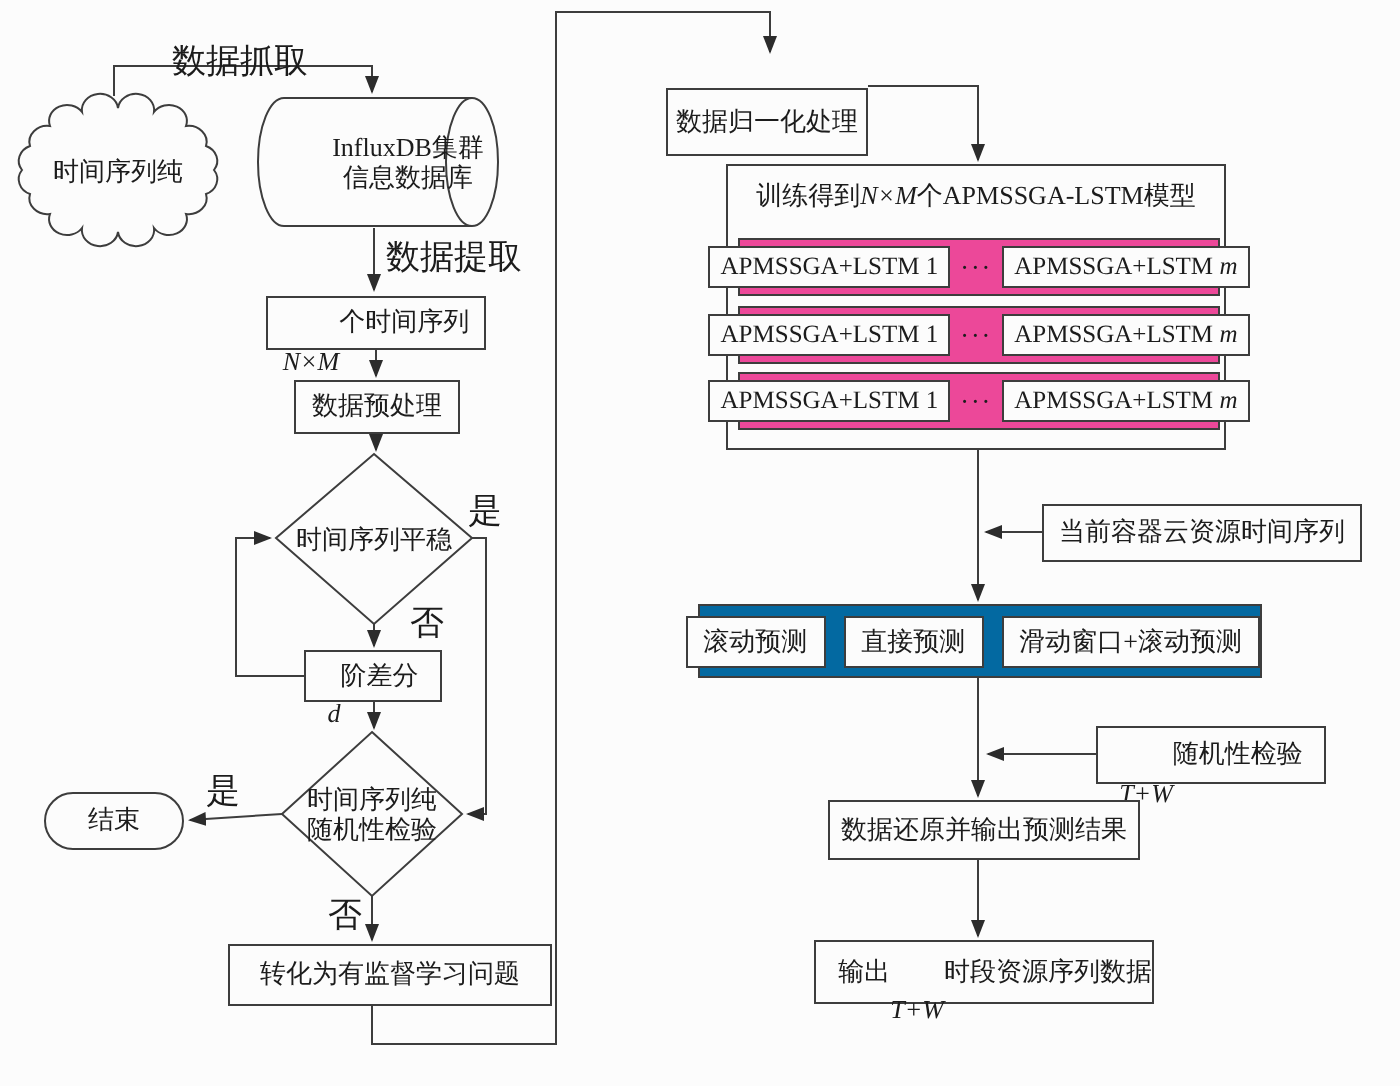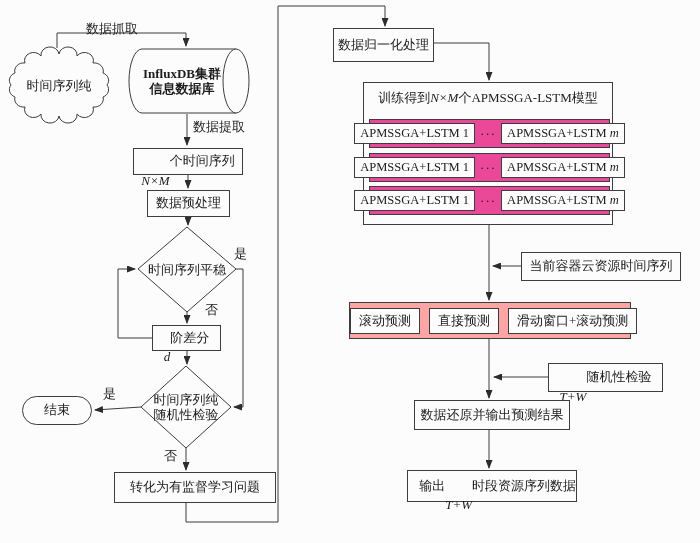--- a/index.html
+++ b/index.html
@@ -10,21 +10,21 @@
     color:#1c1c1c;
   }
   .canvas svg{position:absolute;left:0;top:0;}
   .node{
     position:absolute;box-sizing:border-box;
     border:1px solid #3d3d3d;background:#fcfcfc;
     display:flex;align-items:center;justify-content:center;
     font-size:13px;white-space:nowrap;line-height:1.15;
   }
   .lbl{
-    position:absolute;font-size:13px;white-space:nowrap;line-height:1.1;
+    position:absolute;font-size:17px;white-space:nowrap;line-height:1.1;
   }
   .center-txt{
     position:absolute;display:flex;align-items:center;justify-content:center;
     text-align:center;font-size:13px;line-height:15px;flex-direction:column;
   }
   .stadium{border-radius:15px;}
   .var{font-style:italic;margin-top:39px;}
   .bigbox{
     position:absolute;box-sizing:border-box;border:1px solid #3d3d3d;background:#fcfcfc;
   }
@@ -36,22 +36,22 @@
     position:absolute;left:5px;width:239px;height:27px;
     border:1px solid #3d3d3d;display:flex;align-items:center;
     justify-content:center;gap:5px;background:#ec4899;
   }
   .mbox{
     border:1px solid #3d3d3d;padding:1px 5px;font-size:12.5px;
     white-space:nowrap;background:#fcfcfc;line-height:1.3;
   }
   .dots{font-size:13px;letter-spacing:1px;}
   .widebox{
-    position:absolute;box-sizing:border-box;border:1px solid #3d3d3d;background:#fca5a5;
-    display:flex;align-items:center;justify-content:flex-start;gap:9px;
+    position:absolute;box-sizing:border-box;border:1px solid #3d3d3d;background:#0369a1;
+    display:flex;align-items:center;justify-content:flex-end;gap:9px;
   }
   .pbox{
     border:1px solid #3d3d3d;padding:3px 8px;font-size:13px;
     white-space:nowrap;background:#fcfcfc;
   }
 </style>
 </head>
 <body>
 
 <div class="canvas">
@@ -93,21 +93,21 @@
   <div class="lbl" style="left:86px;top:22px;">数据抓取</div>
   <div class="lbl" style="left:193px;top:120px;">数据提取</div>
   <div class="lbl" style="left:234px;top:247px;">是</div>
   <div class="lbl" style="left:205px;top:303px;">否</div>
   <div class="lbl" style="left:103px;top:387px;">是</div>
   <div class="lbl" style="left:164px;top:449px;">否</div>
 
   <div class="center-txt" style="left:16px;top:77px;width:86px;height:16px;">
     <span>时间序列纯</span>
   </div>
-  <div class="center-txt" style="left:134px;top:65px;width:96px;height:32px;font-weight:bold;">
+  <div class="center-txt" style="left:156px;top:65px;width:96px;height:32px;">
     <span>InfluxDB集群</span>
     <span>信息数据库</span>
   </div>
 
   <div class="node" style="left:133px;top:148px;width:110px;height:27px;">
     <span class="var">N×M</span>
       <span>个时间序列</span>
   </div>
   <div class="node" style="left:147px;top:190px;width:83px;height:27px;">
     <span>数据预处理</span>
@@ -123,21 +123,21 @@
     <span>时间序列纯</span>
     <span>随机性检验</span>
   </div>
   <div class="node stadium" style="left:22px;top:396px;width:70px;height:29px;">
     <span>结束</span>
   </div>
   <div class="node" style="left:114px;top:472px;width:162px;height:31px;">
     <span>转化为有监督学习问题</span>
   </div>
 
-  <div class="node" style="left:333px;top:28px;width:101px;height:34px;">
+  <div class="node" style="left:333px;top:44px;width:101px;height:34px;">
     <span>数据归一化处理</span>
   </div>
 
   <div class="bigbox" style="left:363px;top:82px;width:250px;height:143px;">
     <div class="title">
       <span>训练得到</span><span class="var">N×M</span><span>个APMSSGA-LSTM模型</span>
     </div>
     <div class="mrow" style="top:36px;">
       <span class="mbox"><span>APMSSGA+LSTM 1</span></span>
       <span class="dots">···</span>

